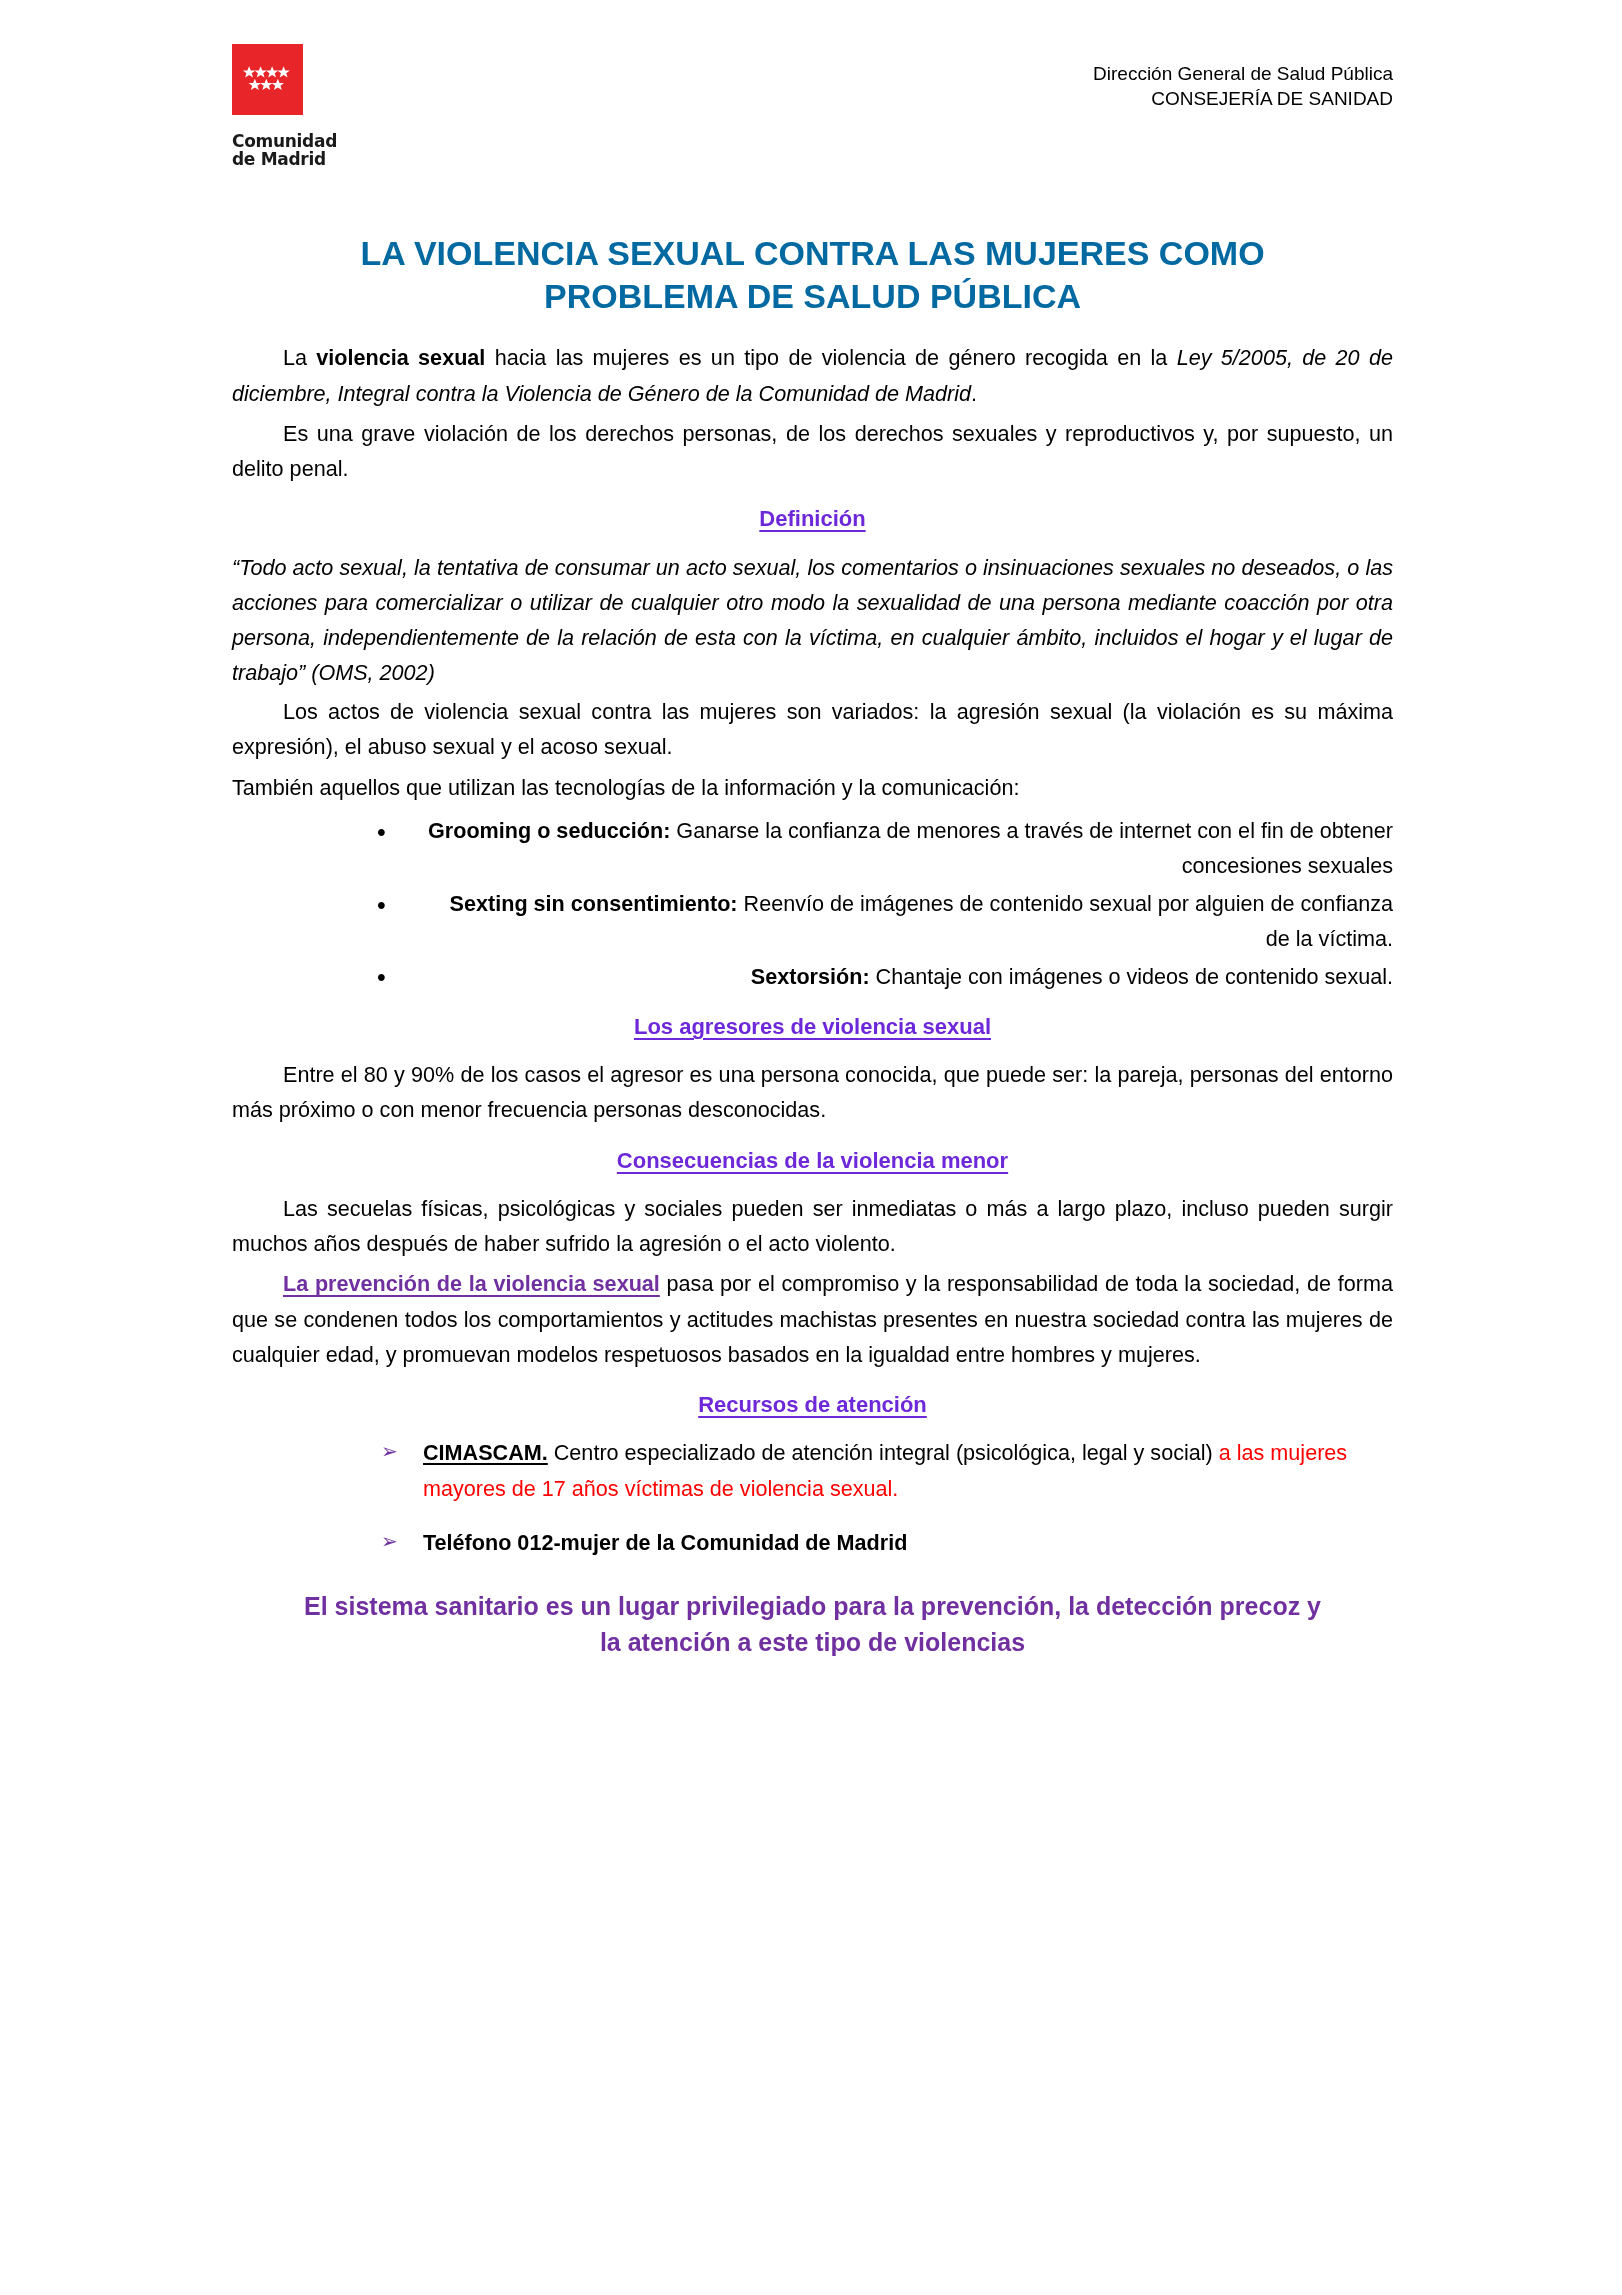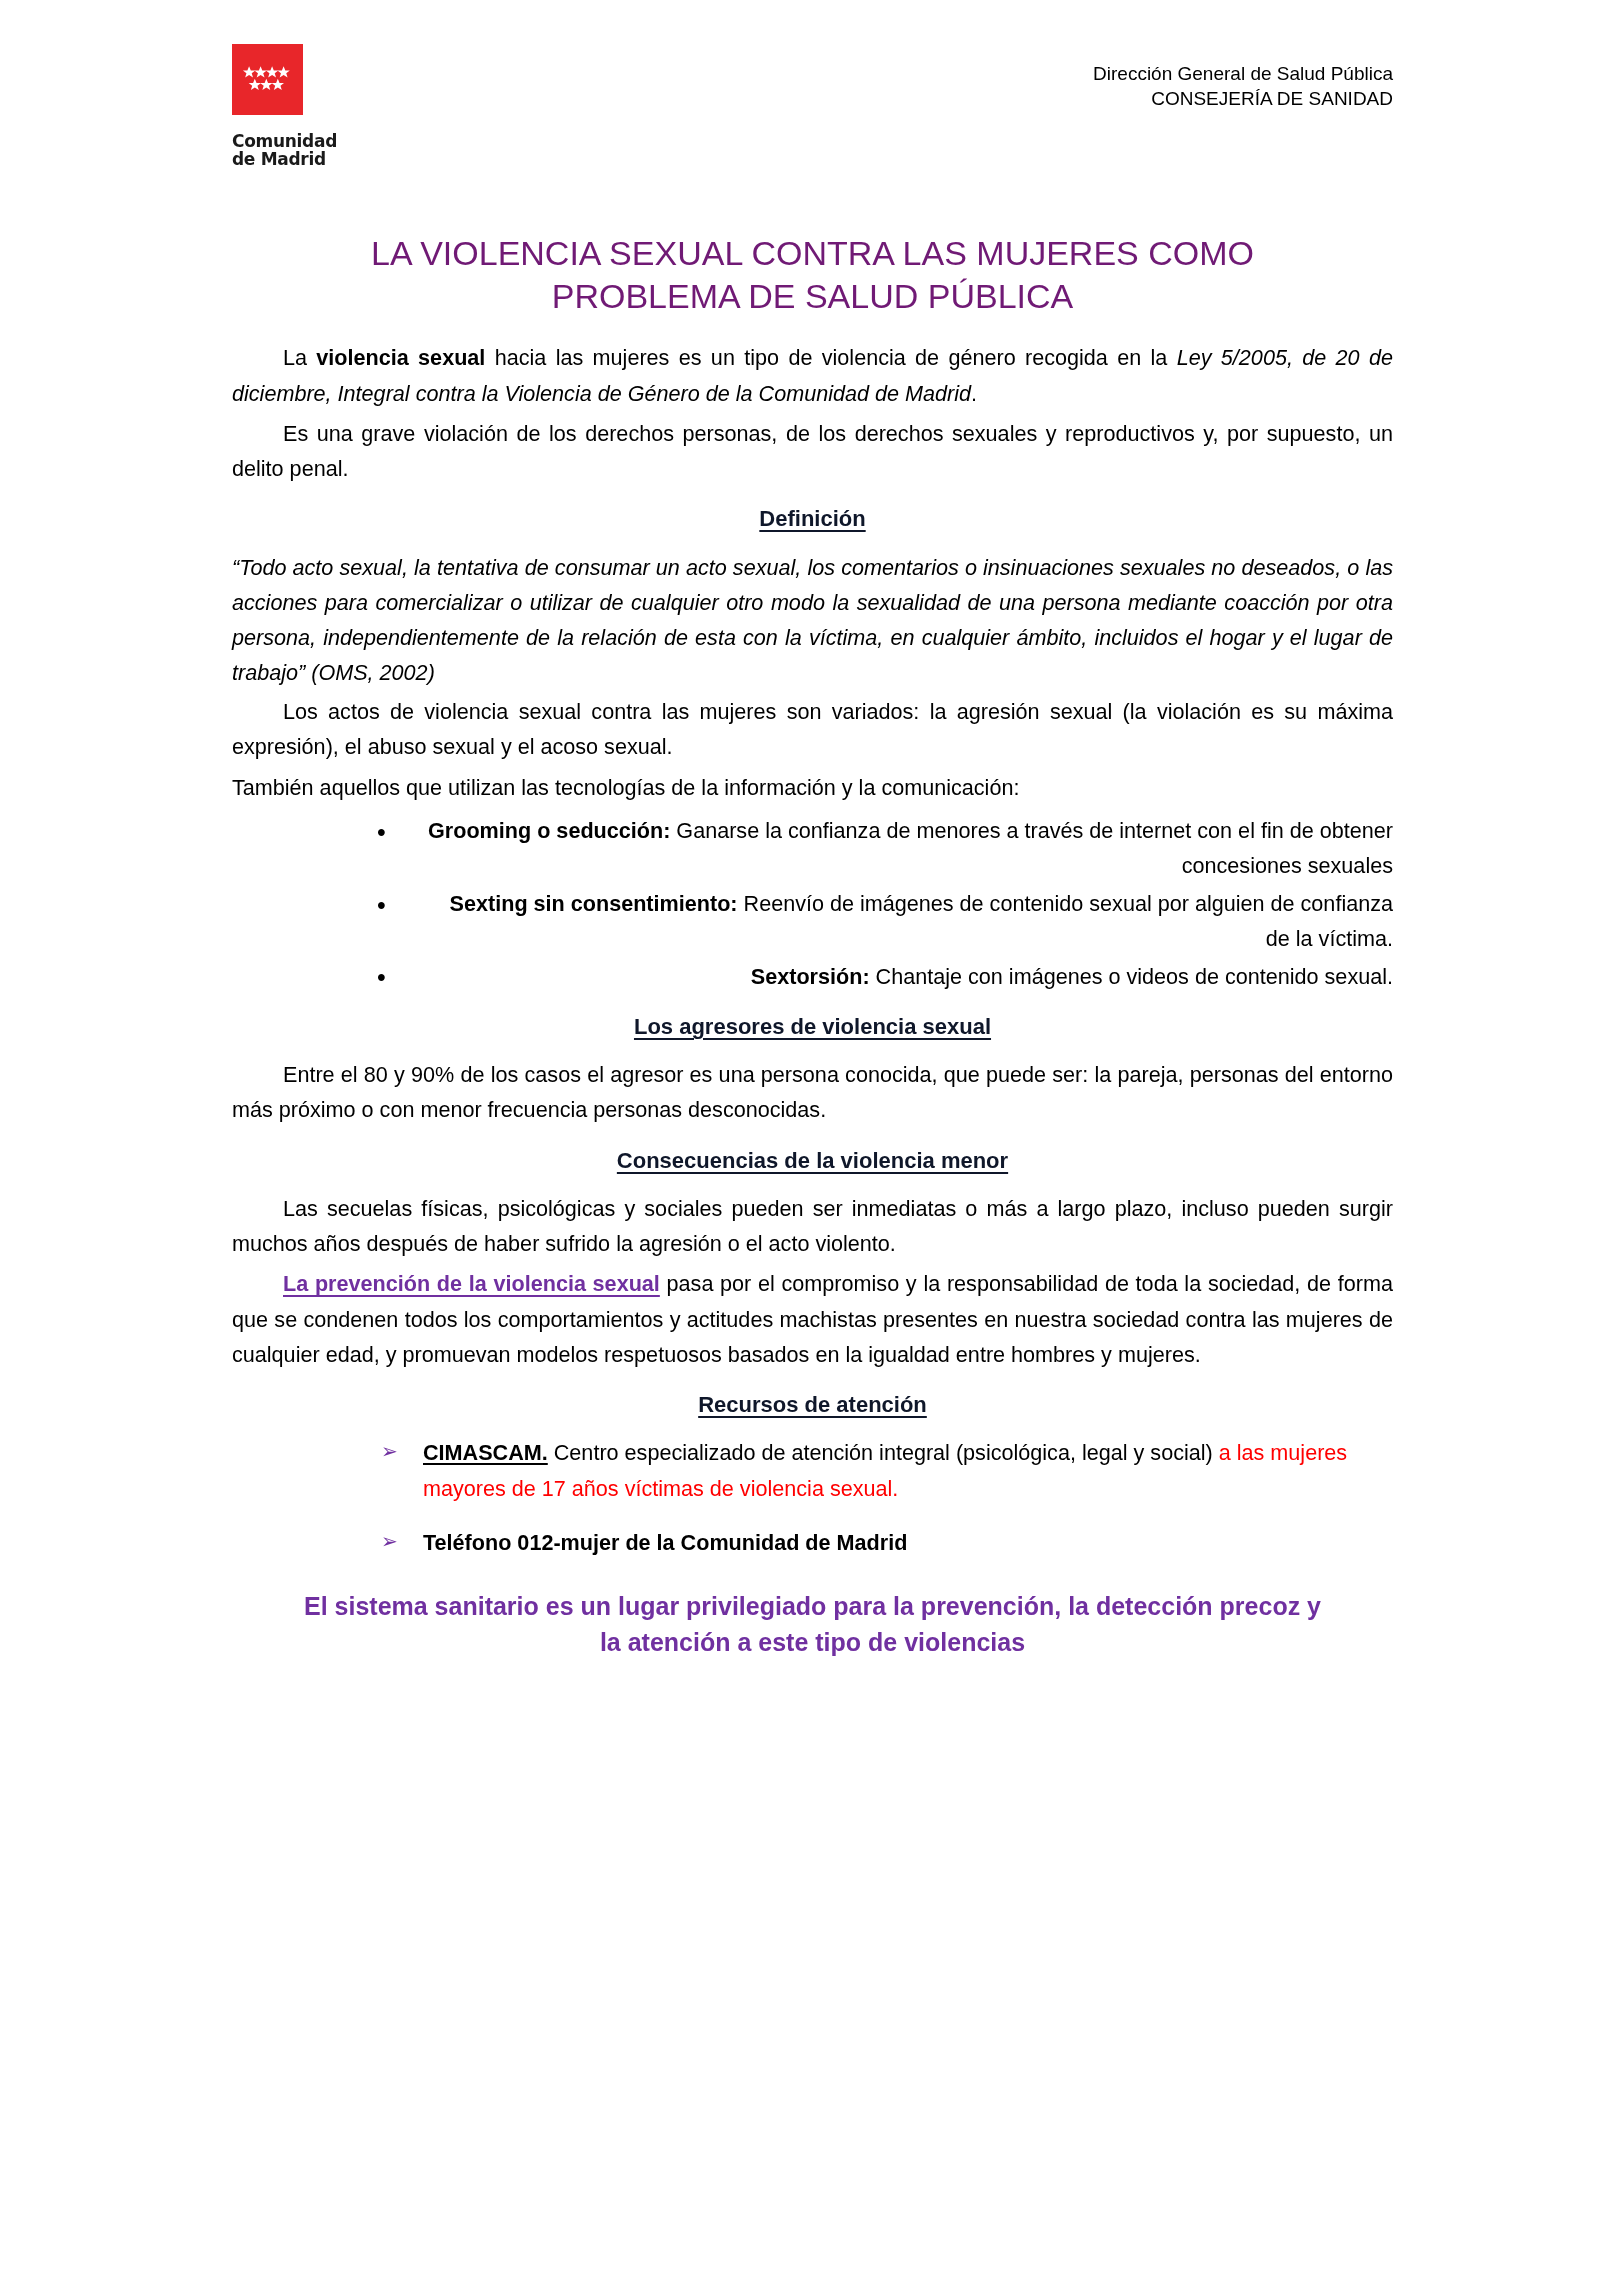--- a/index.html
+++ b/index.html
@@ -59,22 +59,22 @@
 
   
   .content {
     position: absolute;
     left: 232px;
     top: 232px;
     width: 1161px;
   }
 
   .doc-title {
-    color: #701a75;
-    font-weight: 400;
+    color: #0369a1;
+    font-weight: 700;
     font-size: 34px;
     line-height: 1.27;
     text-align: center;
     margin: 0 0 22px 0;
   }
 
   p.body {
     font-size: 21.6px;
     line-height: 1.63;
     text-align: justify;
@@ -83,21 +83,21 @@
     hyphens: none;
   }
   p.body.noindent { text-indent: 0; }
   p.body.quote {
     font-style: italic;
     text-indent: 0;
     margin-bottom: 3.9px;
   }
 
   .sec-head {
-    color: #0f172a;
+    color: #6d28d9;
     font-weight: 700;
     font-size: 22px;
     text-align: center;
     margin: 17px 0 14.4px 0;
     line-height: 1.45;
   }
   .sec-head span {
     text-decoration: underline;
     text-underline-offset: 3.9px;
     text-decoration-thickness: 2px;

